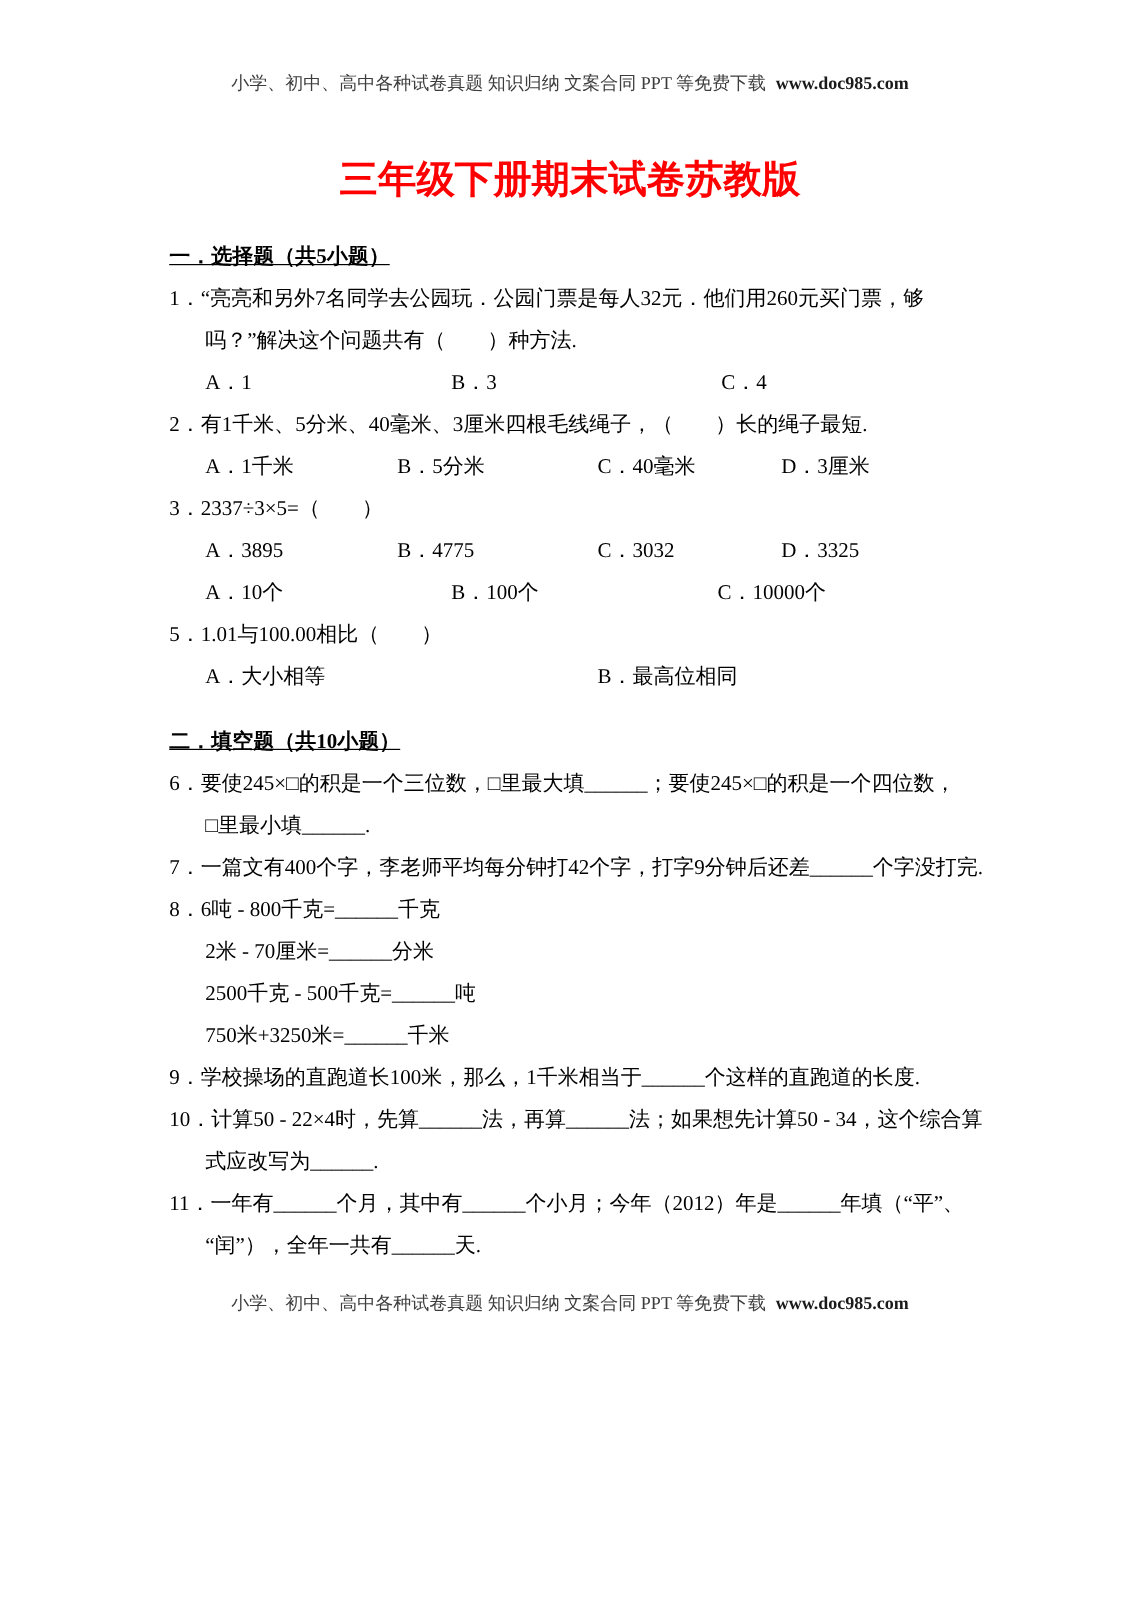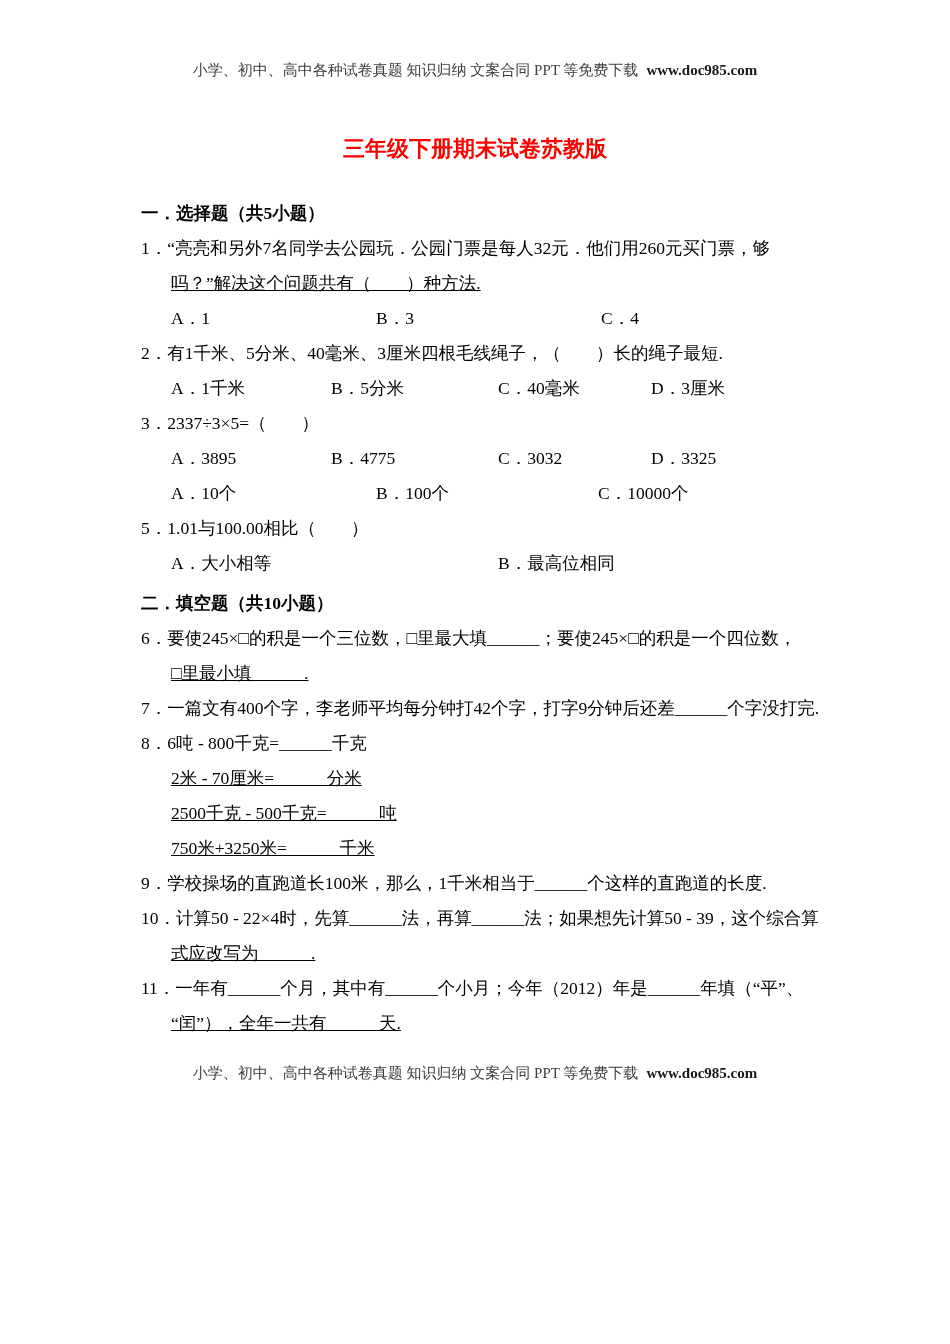--- a/index.html
+++ b/index.html
@@ -27,40 +27,40 @@
   }
   .doc-header .url,
   .doc-footer .url {
     font-weight: bold;
     color: #1a1a1a;
     margin-left: 8px;
   }
   .title {
     margin: 52px 0 30px 0;
     text-align: center;
-    font-size: 22px;
+    font-size: 32px;
     line-height: 34px;
     font-weight: bold;
     color: #ff0000;
   }
   .content {
     padding: 0 110px 0 140px;
     font-size: 17.5px;
   }
   .line {
     line-height: 35px;
     white-space: nowrap;
   }
   .sec-heading {
     font-weight: bold;
-    margin-top: 5px;
+    margin-top: 19px;
+    text-decoration: underline;
   }
   .indent {
     padding-left: 30px;
-    text-decoration: underline;
   }
   .choices {
     padding-left: 30px;
   }
   .choice {
     display: inline-block;
   }
   .w205 { width: 205px; }
   .w225 { width: 225px; }
   .w222 { width: 222px; }
@@ -164,21 +164,21 @@
       <div class="line indent">2米 - 70厘米=______分米</div>
       <div class="line indent">2500千克 - 500千克=______吨</div>
       <div class="line indent">750米+3250米=______千米</div>
     </div>
 
     <div>
       <div class="line">9．学校操场的直跑道长100米，那么，1千米相当于______个这样的直跑道的长度.</div>
     </div>
 
     <div>
-      <div class="line">10．计算50 - 22×4时，先算______法，再算______法；如果想先计算50 - 39，这个综合算</div>
+      <div class="line">10．计算50 - 22×4时，先算______法，再算______法；如果想先计算50 - 34，这个综合算</div>
       <div class="line indent">式应改写为______.</div>
     </div>
 
     <div>
       <div class="line">11．一年有______个月，其中有______个小月；今年（2012）年是______年填（“平”、</div>
       <div class="line indent">“闰”），全年一共有______天.</div>
     </div>
 
 
   </div>

